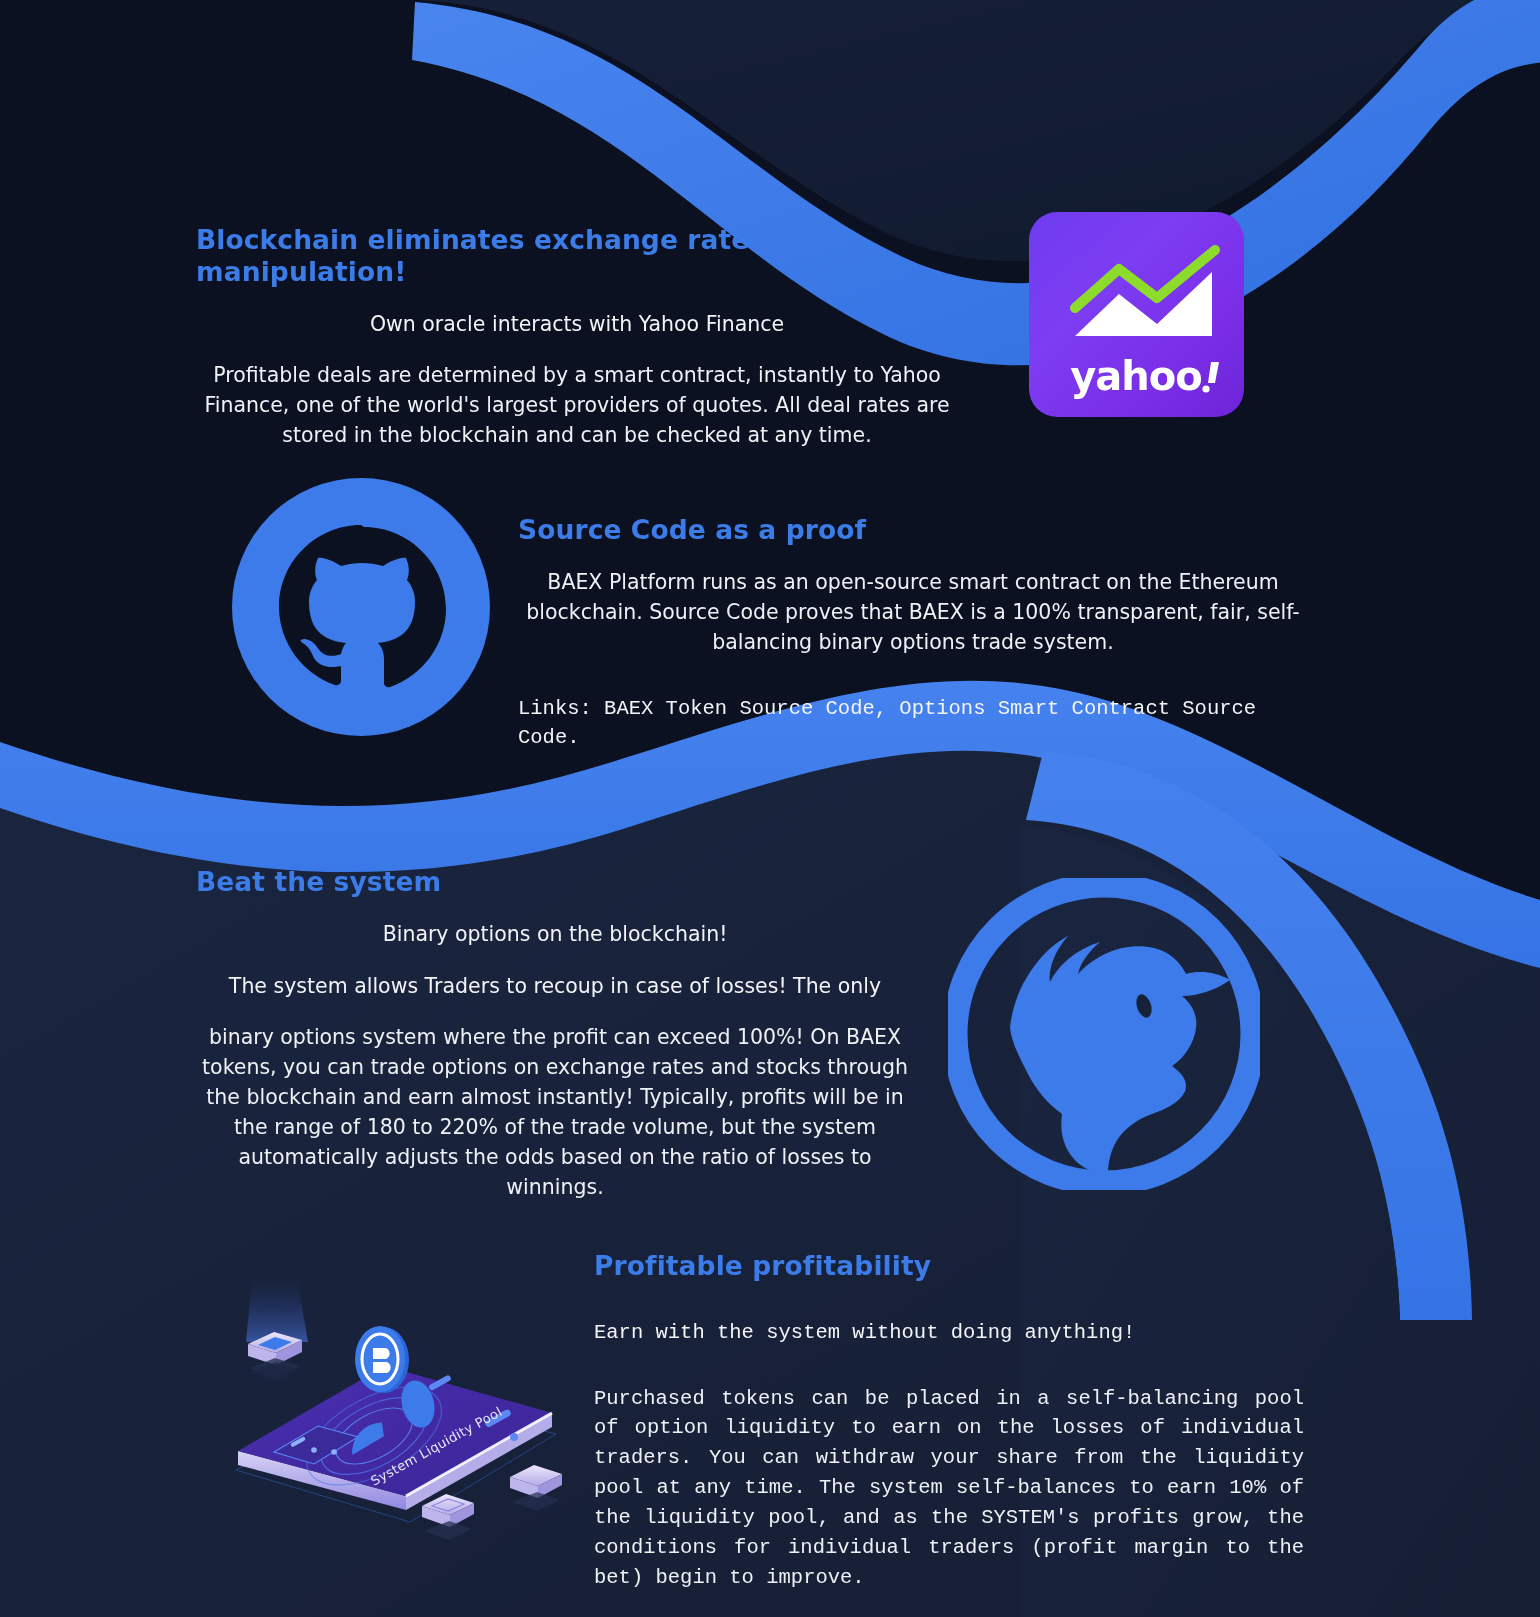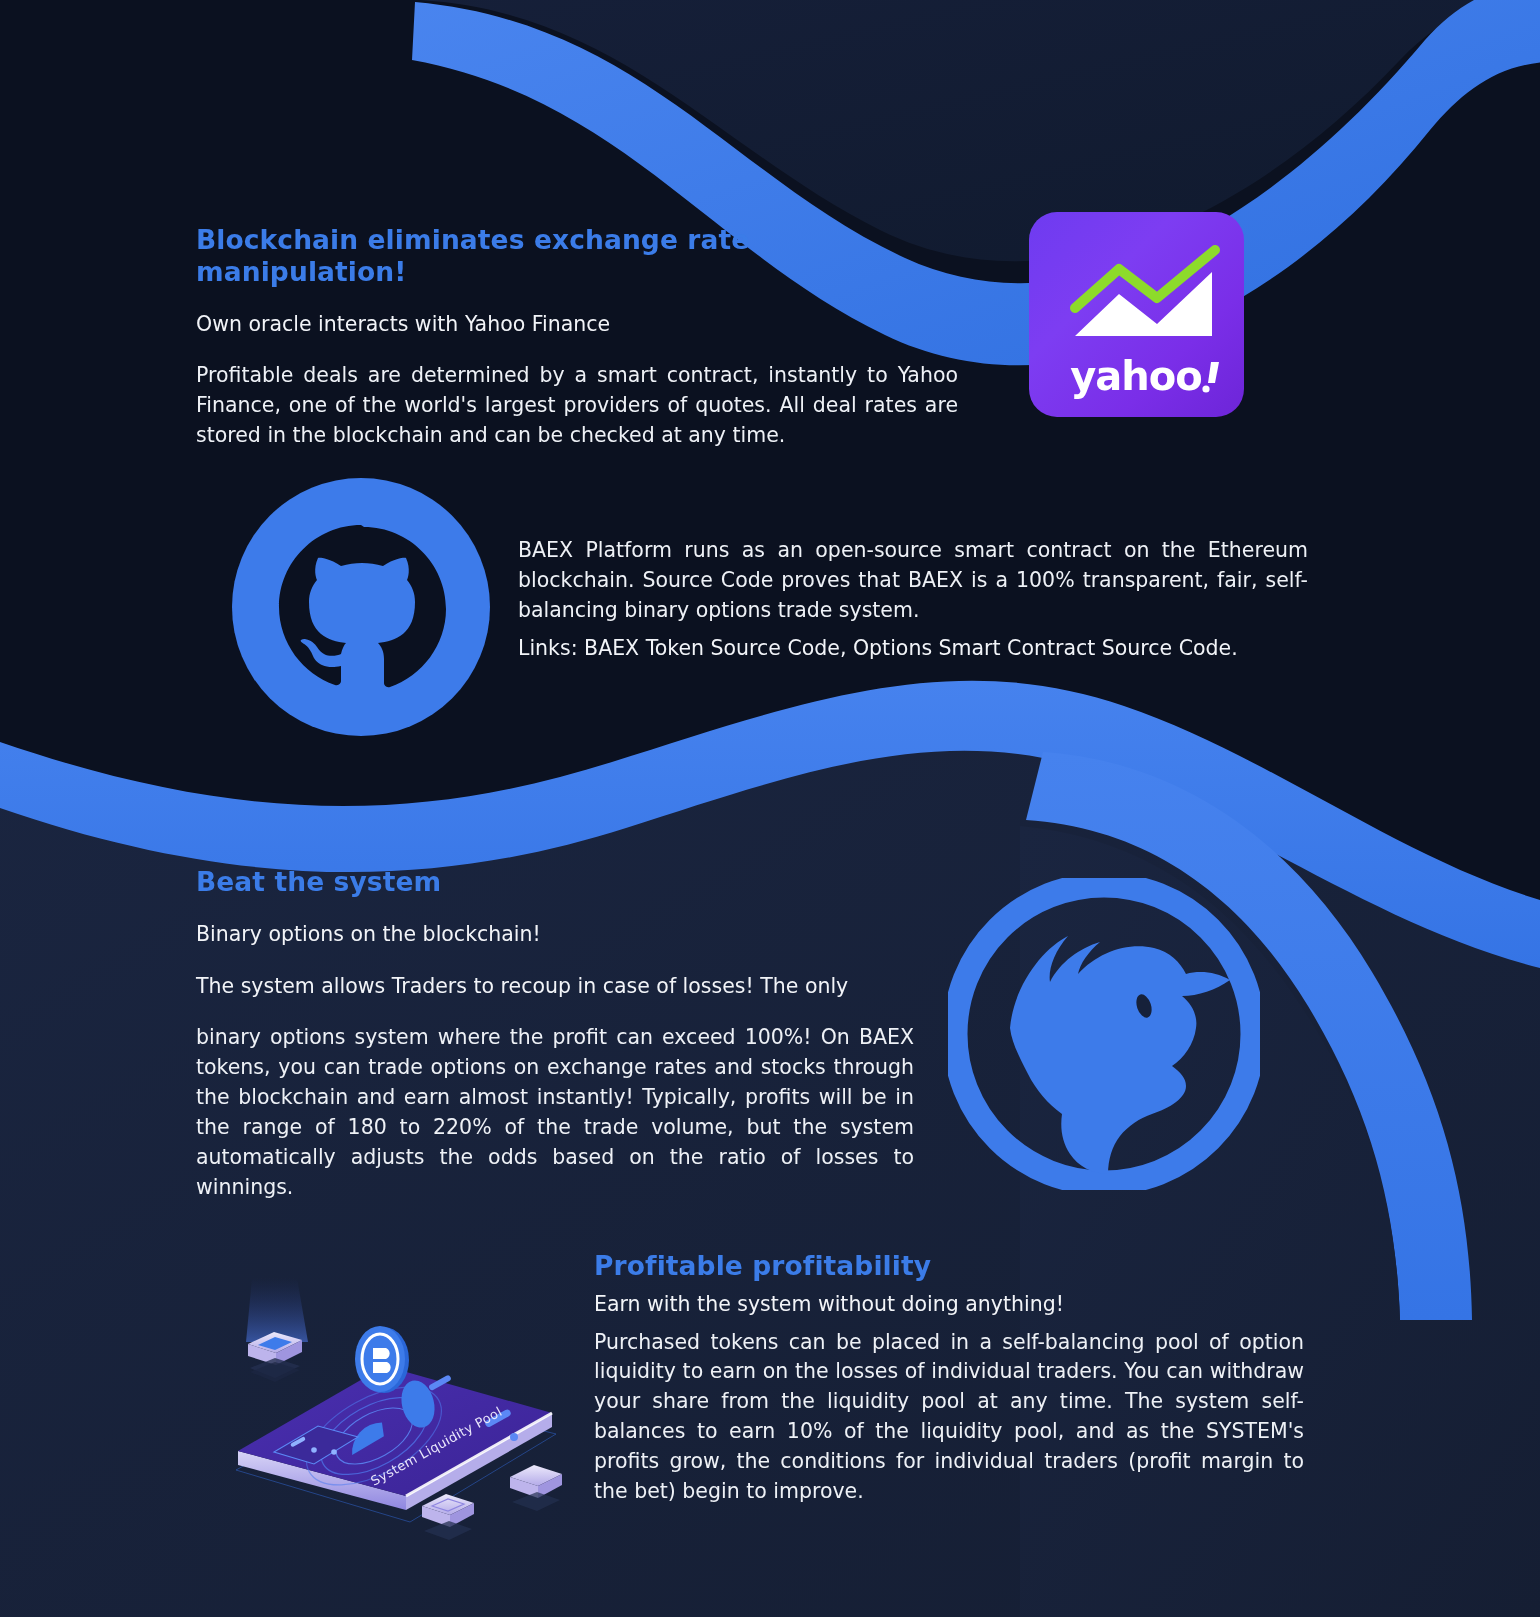--- a/index.html
+++ b/index.html
@@ -62,22 +62,22 @@
     font-weight: 400;
   }
 
   .para {
     color: #eef1f6;
     font-size: 20.5px;
     line-height: 1.46;
     font-weight: 400;
     text-align: justify;
   }
-  .sp-20 { margin-top: 8px; }
-  .sp-22 { margin-top: 22px; }
+  .sp-20 { margin-top: 36px; font-family: Liberation Mono, monospace; }
+  .sp-22 { margin-top: 22px; text-align: center; }
 
   
   .yahoo-tile {
     position: absolute;
     left: 1029px;
     top: 212px;
     width: 215px;
     height: 205px;
     border-radius: 28px;
     background: linear-gradient(135deg, #6e3bf0 0%, #7d3df2 35%, #7a2ee8 70%, #6d25d8 100%);
@@ -189,20 +189,21 @@
         <circle cx="129" cy="129" r="129" fill="#3d7bea"></circle>
         <path fill="#0b1120" d="M129 47c-45 0-82 37-82 82 0 36 24 67 56 78 4 1 6-2 6-4v-15c-23 5-28-10-28-10
           -4-10-9-12-9-12-8-5 1-5 1-5 8 1 12 8 12 8 7 12 19 9 24 7 1-5 3-9 5-11
           -18-2-37-9-37-41 0-9 3-16 8-22-1-2-4-11 1-22 0 0 7-2 23 8 7-2 14-3 21-3s14 1 21 3
             c16-10 23-8 23-8 5 11 2 20 1 22 5 6 8 13 8 22 0 32-19 39-37 41 3 3 6 8 6 16v24
             c0 2 2 5 6 4 32-11 56-42 56-78 0-45-37-82-82-82z"></path>
       </svg>
     </div>
 
     <div class="block" style="left:518px; top:514px; width:790px;">
+      <div class="heading">Source Code as a proof</div>
       <div class="para sp-22">BAEX Platform runs as an open-source smart contract on the Ethereum blockchain. Source Code proves that BAEX is a 100% transparent, fair, self-balancing binary options trade system.</div>
       <div class="lead sp-20">Links: BAEX Token Source Code, Options Smart Contract Source Code.</div>
     </div>
 
     <div class="block" style="left:196px; top:866px; width:718px;">
       <div class="heading">Beat the system</div>
       <div class="lead sp-22">Binary options on the blockchain!</div>
       <div class="lead sp-22">The system allows Traders to recoup in case of losses! The only</div>
       <div class="para sp-22">binary options system where the profit can exceed 100%! On BAEX tokens, you can trade options on exchange rates and stocks through the blockchain and earn almost instantly! Typically, profits will be in the range of 180 to 220% of the trade volume, but the system automatically adjusts the odds based on the ratio of losses to winnings.</div>
     </div>

